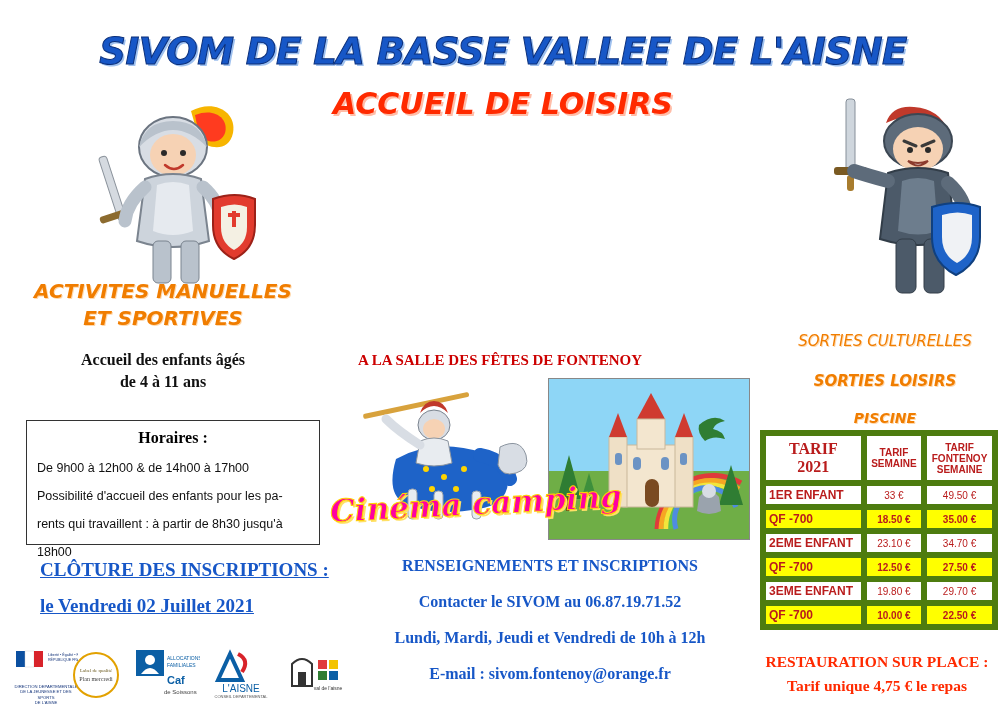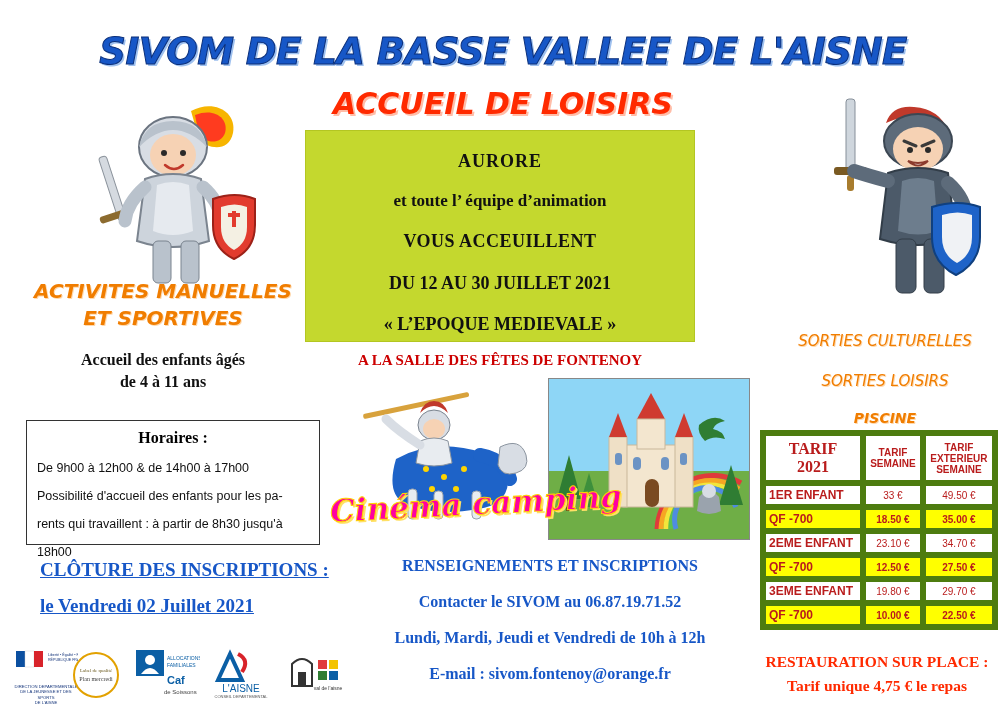--- a/index.html
+++ b/index.html
@@ -160,21 +160,21 @@
     font-size: 15px;
     color: #f07d00;
     text-shadow: 1px 1px 0 #ffd9ae;
   }
   #sorties-loisirs {
     position: absolute;
     left: 770px; top: 372px;
     width: 230px;
     text-align: center;
     font-family: "DejaVu Sans", sans-serif;
-    font-weight: normal;
+    font-weight: bold;
     font-style: italic;
     font-size: 15px;
     color: #f07d00;
     text-shadow: 1px 1px 0 #ffd9ae;
   }
   #piscine {
     position: absolute;
     left: 770px; top: 410px;
     width: 230px;
     text-align: center;
@@ -349,27 +349,20 @@
     <path d="M68 86 q-22 -6 -34 -10" stroke="#5d6b7a" stroke-width="14" fill="none" stroke-linecap="round"></path>
     <path d="M128 88 q18 16 18 36" stroke="#5d6b7a" stroke-width="14" fill="none" stroke-linecap="round"></path>
 
     <rect x="76" y="144" width="20" height="54" rx="6" fill="#4c5a69" stroke="#323d48"></rect>
     <rect x="104" y="144" width="20" height="54" rx="6" fill="#4c5a69" stroke="#323d48"></rect>
 
     <path d="M112 112 q26 -8 48 0 v30 q0 26 -24 38 q-24 -12 -24 -38z" fill="#1e63c8" stroke="#10407f" stroke-width="2"></path>
     <path d="M122 120 q16 -5 30 0 v22 q0 18 -15 26 q-15 -8 -15 -26z" fill="#f0f2f5"></path>
   </svg>
 
-  <div id="green-box">
-    <div class="l1">AURORE</div>
-    <div class="l2">et toute l’ équipe d’animation</div>
-    <div class="l3">VOUS ACCEUILLENT</div>
-    <div class="l4">DU 12 AU 30 JUILLET 2021</div>
-    <div class="l5">« L’EPOQUE MEDIEVALE »</div>
-  </div>
   <div id="salle-line">A LA SALLE DES FÊTES DE FONTENOY</div>
 
   <div id="activites">
     <span>ACTIVITES MANUELLES</span><br>
     <span>ET SPORTIVES</span>
   </div>
 
   <div id="accueil-ages">
     <span>Accueil des enfants âgés</span><br>
     <span>de 4 à 11 ans</span>
@@ -469,21 +462,21 @@
         <td class="big">
           <div>TARIF</div>
           <div>2021</div>
         </td>
         <td>
           <div>TARIF</div>
           <div>SEMAINE</div>
         </td>
         <td>
           <div>TARIF</div>
-          <div>EXTERIEUR</div>
+          <div>FONTENOY</div>
           <div>SEMAINE</div>
         </td>
       </tr>
       <tr>
         <td class="label">1ER ENFANT</td>
         <td>33 €</td>
         <td>49.50 €</td>
       </tr>
       <tr class="qf">
         <td class="label">QF -700</td>

